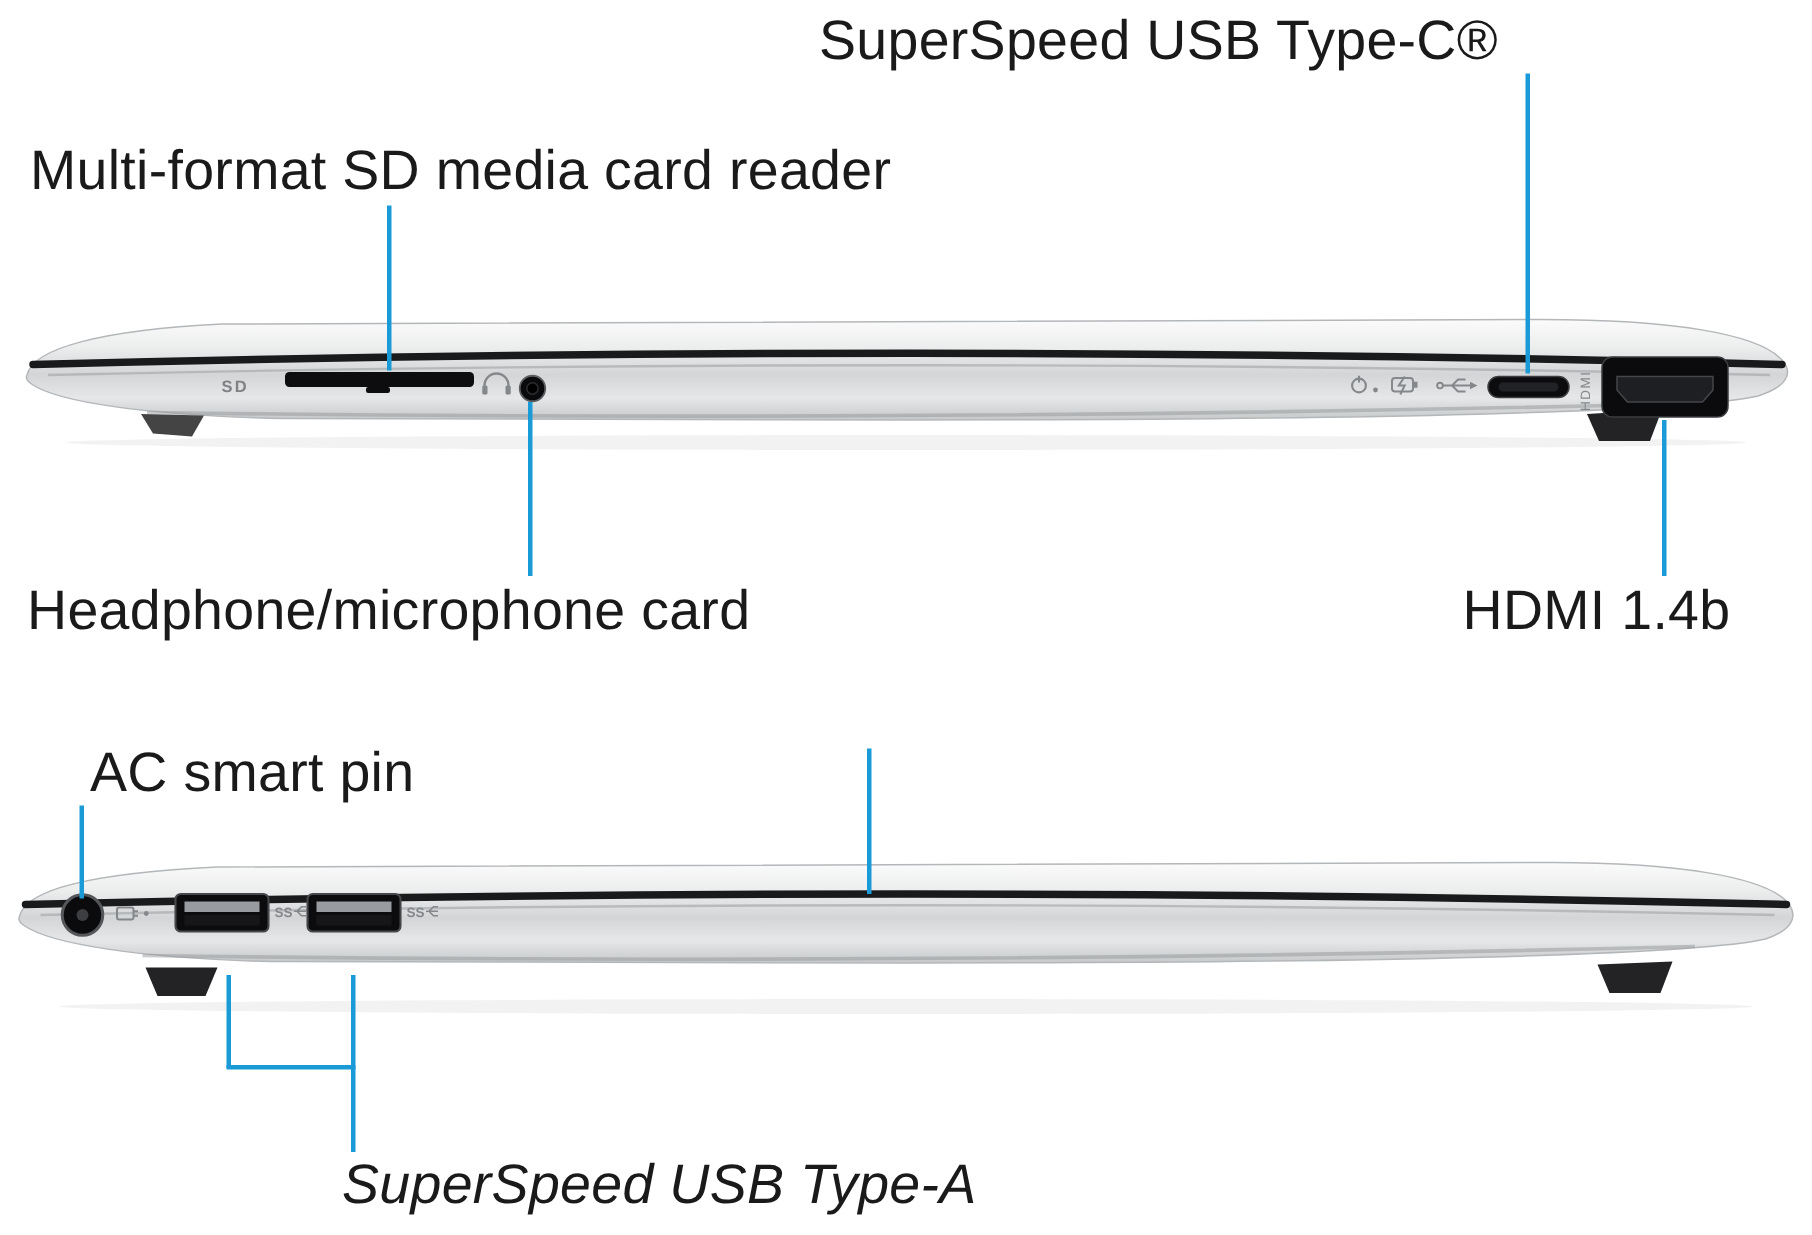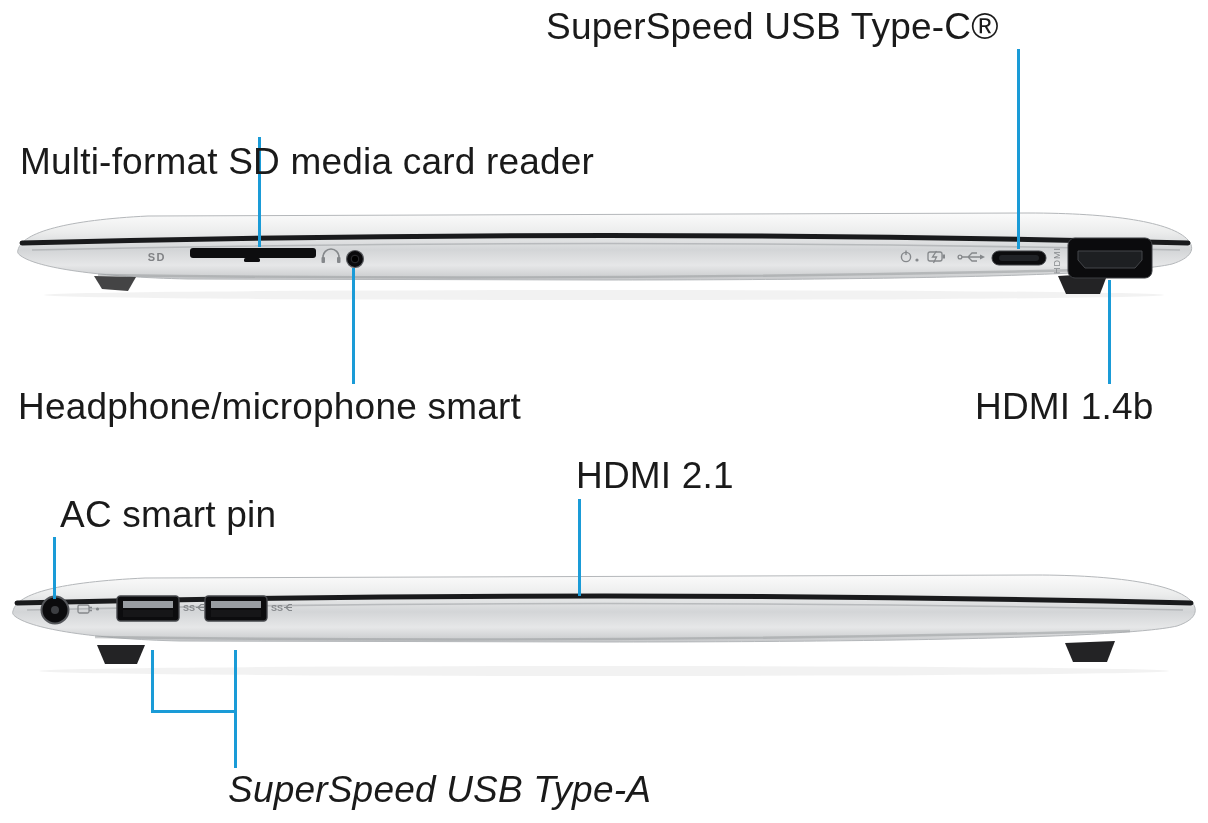--- a/index.html
+++ b/index.html
@@ -20,27 +20,26 @@
   .laptop { position:absolute; z-index:2; }
   svg text { font-family:"Liberation Sans", sans-serif; }
 </style>
 </head>
 <body>
 
 <div class="canvas">
 
   <div class="label" style="left:546px; top:6px;">SuperSpeed USB Type-C®</div>
 
-  <div class="label" style="left:20px; top:93px;margin-top:48px;">Multi-format SD media card reader</div>
+  <div class="label" style="left:20px; top:93px;">Multi-format SD media card reader</div>
 
-  <div class="label" style="left:18px; top:386px;">Headphone/microphone smart</div>
+  <div class="label" style="left:18px; top:386px;">Headphone/microphone card</div>
 
   <div class="label" style="left:975px; top:386px;">HDMI 1.4b</div>
 
-  <div class="label" style="left:576px; top:455px;">HDMI 2.1</div>
 
   <div class="label" style="left:40px; top:494px;margin-left:20px;">AC smart pin</div>
 
   <div class="label" style="left:228px; top:769px;font-style:italic;">SuperSpeed USB Type-A</div>
 
   <div class="leader v" style="left:1017px; top:49px;  height:200px;"></div>
   <div class="leader v" style="left:258px;  top:137px; height:110px;"></div>
   <div class="leader v" style="left:352px;  top:268px; height:116px;"></div>
   <div class="leader v" style="left:1108px; top:280px; height:104px;"></div>
   <div class="leader v" style="left:578px;  top:499px; height:97px;"></div>

